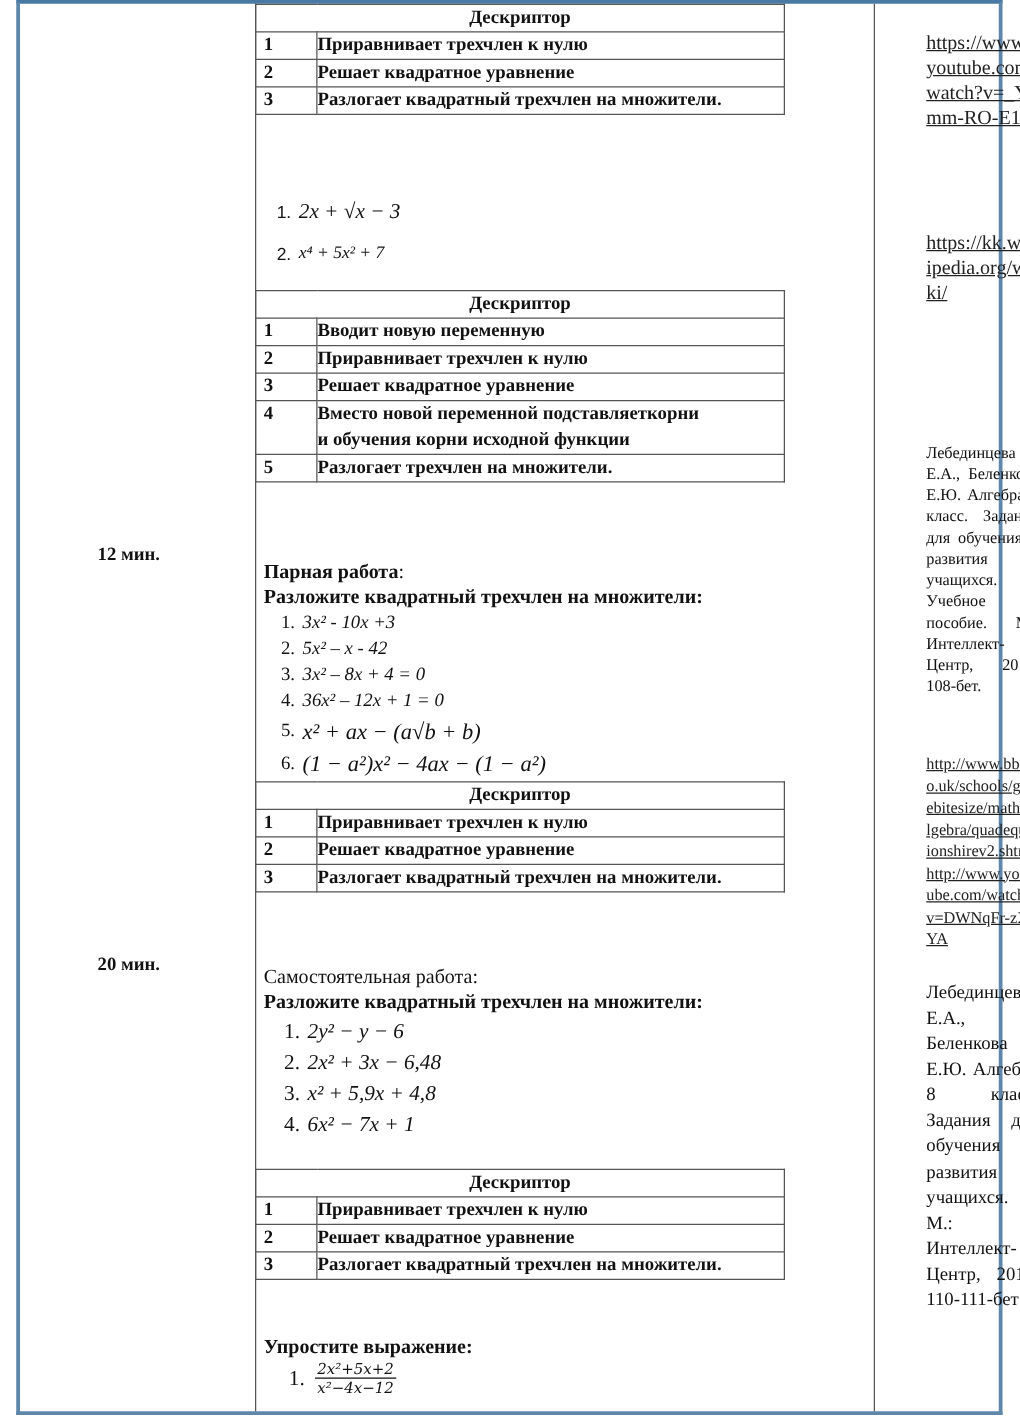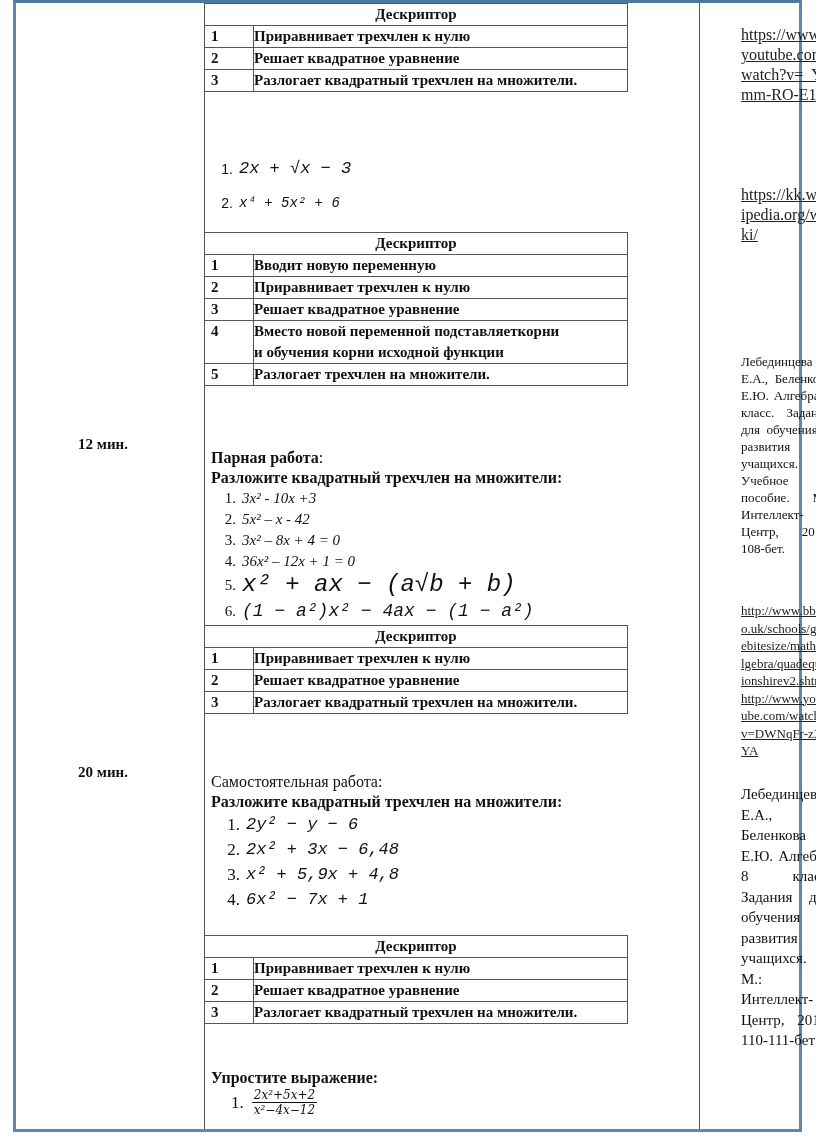--- a/index.html
+++ b/index.html
@@ -15,21 +15,21 @@
   .time { position: absolute; font-weight: bold; font-size: 15px; }
   .mid { position: absolute; left: 204px; width: 480px; }
   .desc { border-collapse: collapse; width: 424px; font-weight: bold; font-size: 15px;
           line-height: 21px; }
   .desc td, .desc th { border: 1px solid #555; padding: 0 0; vertical-align: top; }
   .desc th { text-align: center; font-weight: bold; }
   .desc td.n { width: 42px; padding-left: 6px; }
   .list { margin: 0; padding: 0; list-style: none; }
   .list li { display: flex; }
   .list .num { width: 33px; text-align: right; padding-right: 6px; }
-  .math { font-family: Liberation Mono, monospace; font-style: italic; }
+  .math { font-family: Liberation Serif, serif; font-style: italic; }
   .heading-bold { font-weight: bold; font-size: 16px; line-height: 20px; }
   .heading-plain { font-size: 16px; line-height: 20px; }
   .right { position: absolute; left: 705px; width: 90px; font-size: 15px; line-height: 19px; margin-left: 36px; }
   .link { text-decoration: underline; color: #222; word-break: break-all; }
   .ref { text-align: justify; word-break: break-word; }
   .frac { display: inline-flex; flex-direction: column; align-items: center; font-size: 12px;
           font-family: "DejaVu Serif", serif; font-style: italic; line-height: 14px; vertical-align: middle; }
   .frac .top { border-bottom: 1px solid #111; padding: 0 2px; }
 </style>
 </head>
@@ -66,21 +66,21 @@
 </div>
 
 <div class="mid" style="top:152px; left:200px;">
   <ul class="list" style="font-size:16px; line-height:34px;">
     <li>
         <span class="num" style="font-family:'Liberation Sans',sans-serif; font-size:14px;">1.</span>
         <span class="math" style="font-size:17px;">2x + √x − 3</span>
       </li>
     <li>
         <span class="num" style="font-family:'Liberation Sans',sans-serif; font-size:14px;">2.</span>
-        <span class="math" style="font-size:14px;">x⁴ + 5x² + 6</span>
+        <span class="math" style="font-size:14px;">x⁴ + 5x² + 7</span>
       </li>
   </ul>
 </div>
 
 <div class="mid" style="top:232px;">
   <table class="desc">
     <tbody>
         <tr>
           <th colspan="2">Дескриптор</th>
         </tr>
@@ -123,21 +123,21 @@
     <li>
         <span class="num">3.</span>
         <span class="math" style="font-family:'Liberation Serif',serif;">3x² – 8x + 4 = 0</span>
       </li>
     <li>
         <span class="num">4.</span>
         <span class="math" style="font-family:'Liberation Serif',serif;">36x² – 12x + 1 = 0</span>
       </li>
     <li style="line-height:26px;">
         <span class="num">5.</span>
-        <span class="math" style="font-size:24px;text-align:right;">x² + ax − (a√b + b)</span>
+        <span class="math" style="font-size:18px;text-align:right;">x² + ax − (a√b + b)</span>
       </li>
     <li style="line-height:26px;">
         <span class="num">6.</span>
         <span class="math" style="font-size:18px;">(1 − a²)x² − 4ax − (1 − a²)</span>
       </li>
   </ul>
 </div>
 
 <div class="mid" style="top:625px;">
   <table class="desc">

